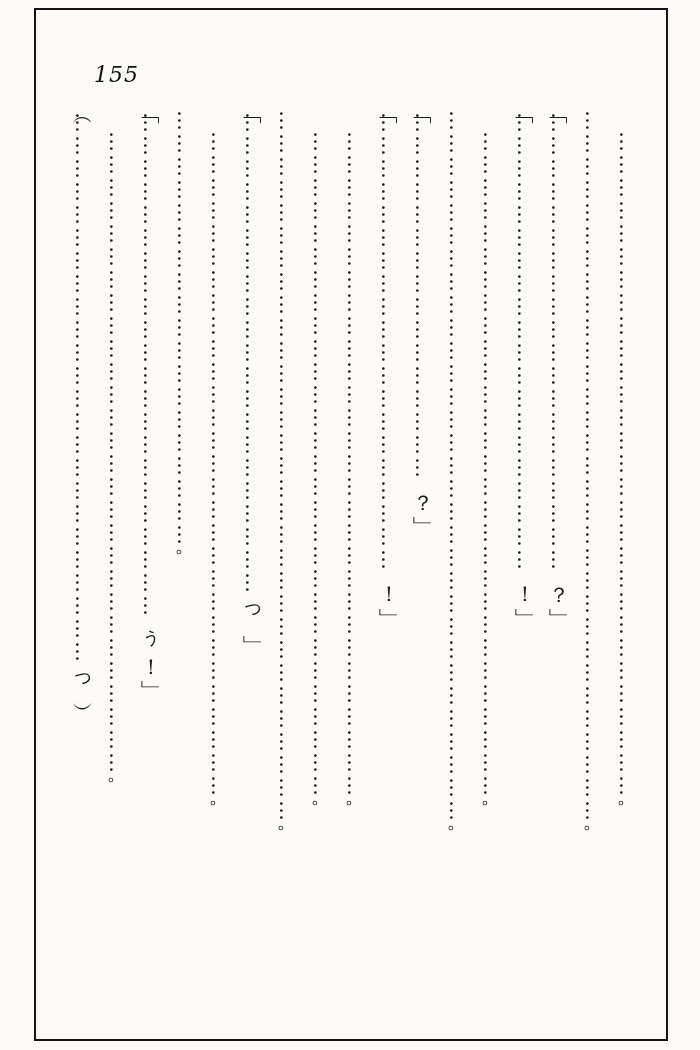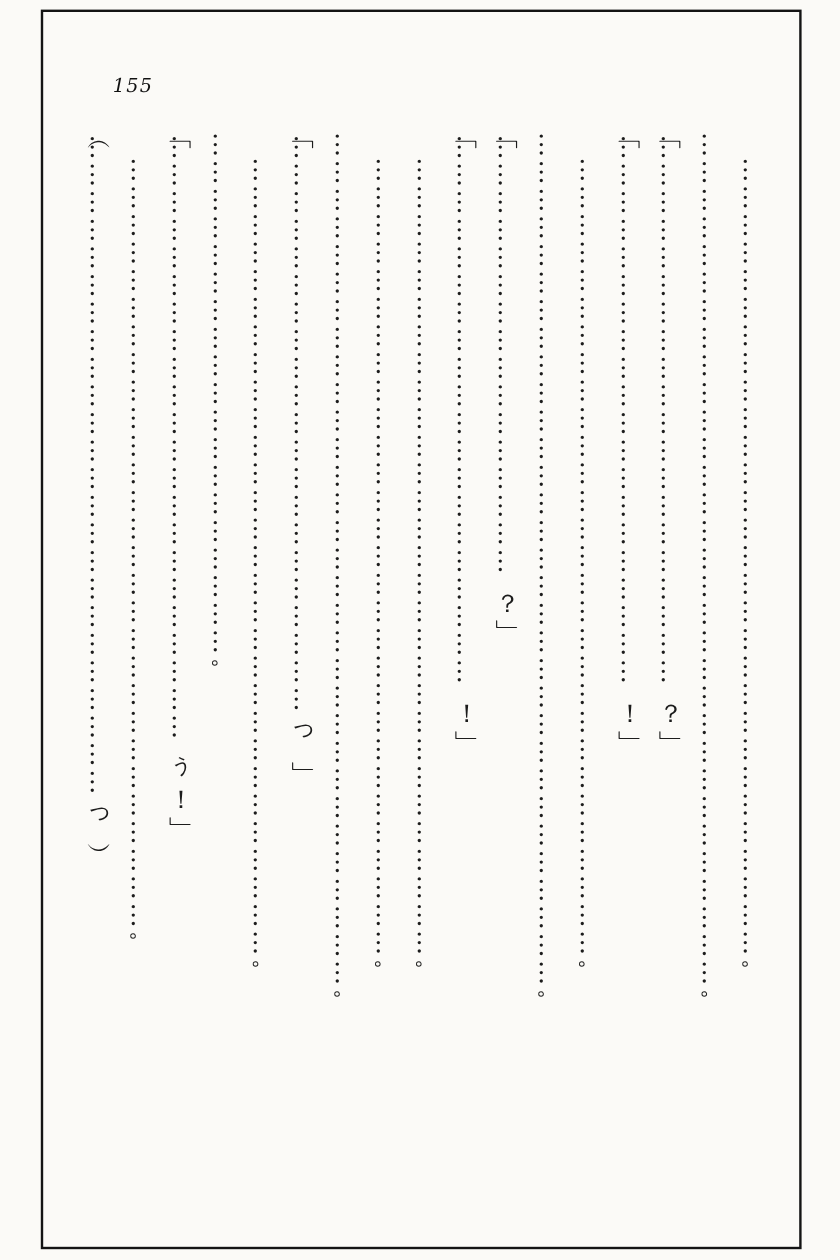--- a/index.html
+++ b/index.html
@@ -25,21 +25,21 @@
     bottom: 9px;
     border: 2px solid #141414;
     background: #fbfaf7;
     box-sizing: border-box;
   }
   .page-number {
     position: absolute;
     top: 52px;
     left: 58px;
     font-style: italic;
-    font-size: 16px;
+    font-size: 22px;
     letter-spacing: 1px;
     color: #111;
   }
   .text-area {
     position: absolute;
     top: 100px;
     right: 22px;
     bottom: 42px;
     left: 22px;
     writing-mode: vertical-rl;

